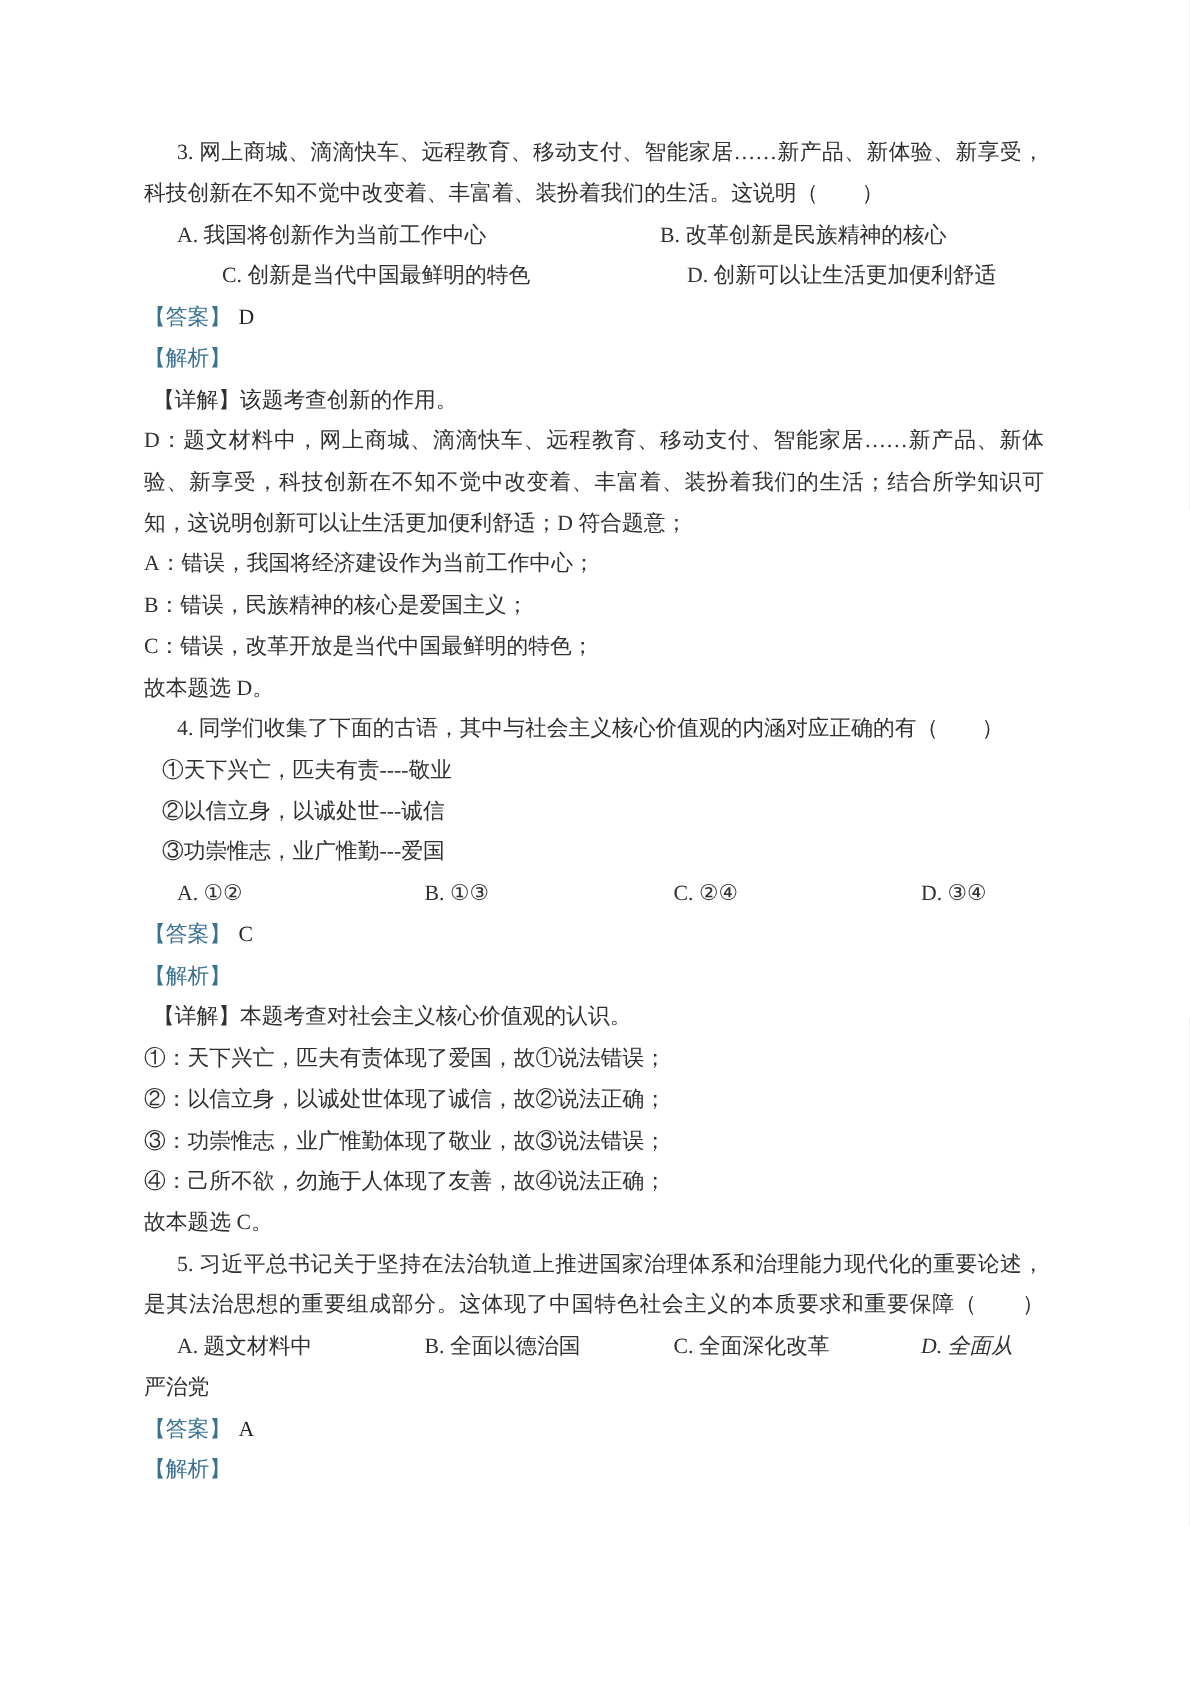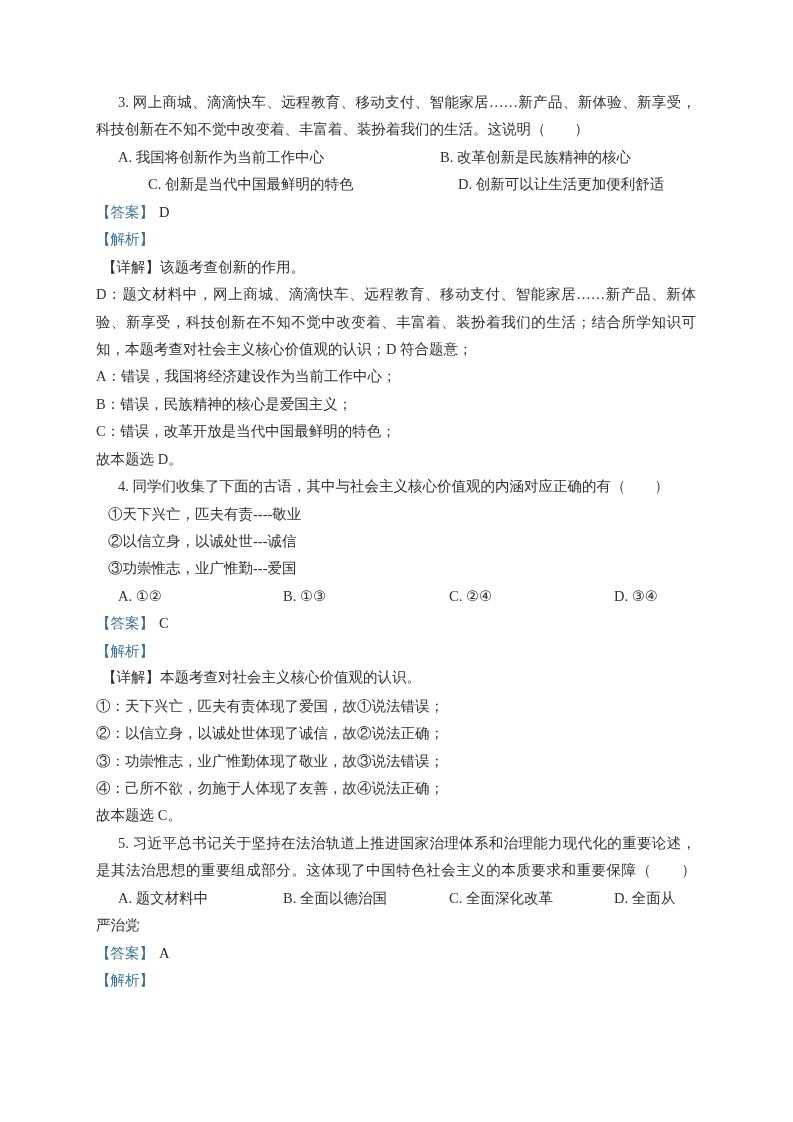--- a/index.html
+++ b/index.html
@@ -51,48 +51,48 @@
       </div>
       <div class="line">
         <span class="optcell" style="left: 22px; margin-left: 30px;">C. 创新是当代中国最鲜明的特色</span>
         <span class="optcell" style="left: 362px;">D. 创新可以让生活更加便利舒适</span>
       </div>
       <div class="line"><span class="tag">【答案】</span><span class="ansval">D</span></div>
       <div class="line"><span class="tag">【解析】</span></div>
       <div class="line" style="padding-left: 6px;">【详解】该题考查创新的作用。</div>
       <div class="line justify">D：题文材料中，网上商城、滴滴快车、远程教育、移动支付、智能家居……新产品、新体</div>
       <div class="line justify">验、新享受，科技创新在不知不觉中改变着、丰富着、装扮着我们的生活；结合所学知识可</div>
-      <div class="line">知，本题考查对社会主义核心价值观的认识；D 符合题意；</div>
+      <div class="line">知，这说明创新可以让生活更加便利舒适；D 符合题意；</div>
       <div class="line">A：错误，我国将经济建设作为当前工作中心；</div>
       <div class="line">B：错误，民族精神的核心是爱国主义；</div>
       <div class="line">C：错误，改革开放是当代中国最鲜明的特色；</div>
       <div class="line">故本题选 D。</div>
       <div class="line" style="padding-left: 22px;">4. 同学们收集了下面的古语，其中与社会主义核心价值观的内涵对应正确的有（　　）</div>
       <div class="line" style="padding-left: 12px;">①天下兴亡，匹夫有责----敬业</div>
       <div class="line" style="padding-left: 12px;">②以信立身，以诚处世---诚信</div>
       <div class="line" style="padding-left: 12px;">③功崇惟志，业广惟勤---爱国</div>
       <div class="line">
         <span class="optcell" style="left: 22px;">A. ①②</span>
         <span class="optcell" style="left: 187px;">B. ①③</span>
         <span class="optcell" style="left: 353px;">C. ②④</span>
         <span class="optcell" style="left: 518px;">D. ③④</span>
       </div>
       <div class="line"><span class="tag">【答案】</span><span class="ansval">C</span></div>
       <div class="line"><span class="tag">【解析】</span></div>
-      <div class="line" style="padding-left: 6px; font-family: Liberation Mono, monospace;">【详解】本题考查对社会主义核心价值观的认识。</div>
+      <div class="line" style="padding-left: 6px;">【详解】本题考查对社会主义核心价值观的认识。</div>
       <div class="line">①：天下兴亡，匹夫有责体现了爱国，故①说法错误；</div>
       <div class="line">②：以信立身，以诚处世体现了诚信，故②说法正确；</div>
       <div class="line">③：功崇惟志，业广惟勤体现了敬业，故③说法错误；</div>
       <div class="line">④：己所不欲，勿施于人体现了友善，故④说法正确；</div>
       <div class="line">故本题选 C。</div>
       <div class="line justify" style="padding-left: 22px;">5. 习近平总书记关于坚持在法治轨道上推进国家治理体系和治理能力现代化的重要论述，</div>
       <div class="line justify">是其法治思想的重要组成部分。这体现了中国特色社会主义的本质要求和重要保障（　　）</div>
       <div class="line">
         <span class="optcell" style="left: 22px;">A. 题文材料中</span>
         <span class="optcell" style="left: 187px;">B. 全面以德治国</span>
         <span class="optcell" style="left: 353px;">C. 全面深化改革</span>
-        <span class="optcell" style="left: 518px;">D. 全面从</span>
+        <span class="optcell" style="left: 518px; font-style: italic;">D. 全面从</span>
       </div>
       <div class="line">严治党</div>
       <div class="line"><span class="tag">【答案】</span><span class="ansval">A</span></div>
       <div class="line"><span class="tag">【解析】</span></div>
     </div>
 </div>
 
 </body></html>

